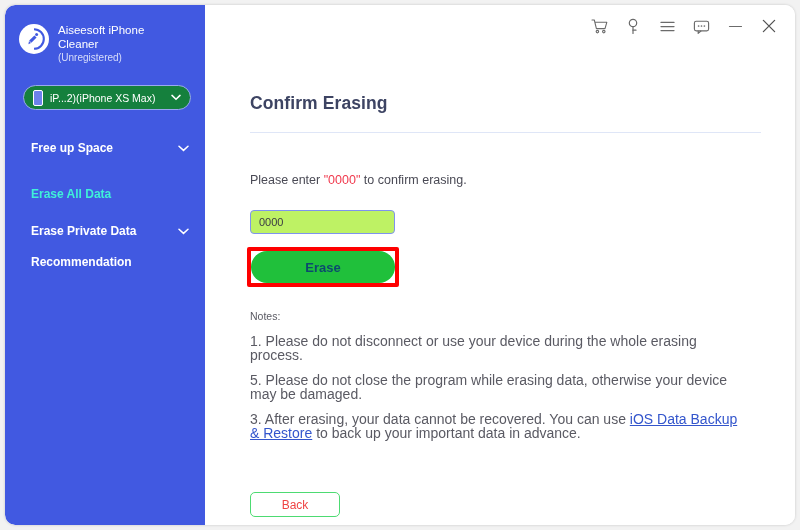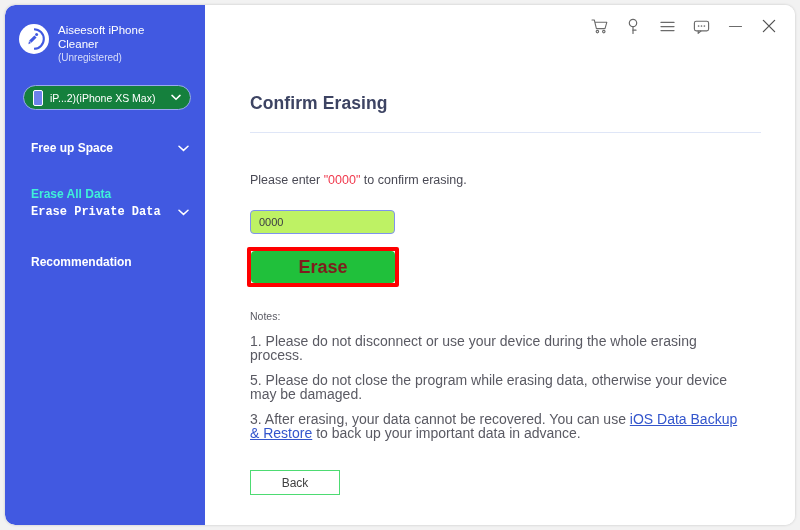--- a/index.html
+++ b/index.html
@@ -211,24 +211,24 @@
     border-radius: 2px;
   }
   #erase-button {
     position: absolute;
     left: 46px;
     top: 196px;
     width: 144px;
     height: 32px;
     background: #20c03b;
     border: none;
-    border-radius: 4px;
-    color: #7f1d1d;
+    border-radius: 16px;
+    color: #0c4a6e;
     font-family: "Liberation Sans", sans-serif;
-    font-size: 18px;
+    font-size: 13px;
     font-weight: bold;
     cursor: pointer;
   }
 
   #notes-block {
     position: absolute;
     left: 45px;
     top: 255px;
     width: 500px;
   }
@@ -246,27 +246,27 @@
   .note-link {
     color: #3355cc;
     text-decoration: underline;
     cursor: pointer;
     text-align: center;
   }
 
   #back-button {
     position: absolute;
     left: 45px;
-    top: 415px;
+    top: 437px;
     width: 90px;
     height: 25px;
     background: #ffffff;
     border: 1.3px solid #4ddb72;
-    border-radius: 0;
-    color: #404040;
+    border-radius: 5px;
+    color: #ef4444;
     font-family: "Liberation Sans", sans-serif;
     font-size: 12px;
     cursor: pointer;
   }
 </style>
 </head>
 <body>
 
 <div id="app-window">
 
@@ -301,21 +301,21 @@
       <span class="nav-label">Free up Space</span>
       <svg width="11" height="7" viewBox="0 0 11 7">
         <path d="M1 1.3 L5.5 5.4 L10 1.3" fill="none" stroke="#ffffff" stroke-width="1.5" stroke-linecap="round"></path>
       </svg>
     </div>
 
     <div class="nav-item" style="top:162px;">
       <span class="nav-label active">Erase All Data</span>
     </div>
 
-    <div class="nav-item" style="top:188px;font-family:Liberation Mono, monospace;">
+    <div class="nav-item" style="top:207px;">
       <span class="nav-label">Erase Private Data</span>
       <svg width="11" height="7" viewBox="0 0 11 7">
         <path d="M1 1.3 L5.5 5.4 L10 1.3" fill="none" stroke="#ffffff" stroke-width="1.5" stroke-linecap="round"></path>
       </svg>
     </div>
 
     <div class="nav-item" style="top:238px;">
       <span class="nav-label">Recommendation</span>
     </div>
 

